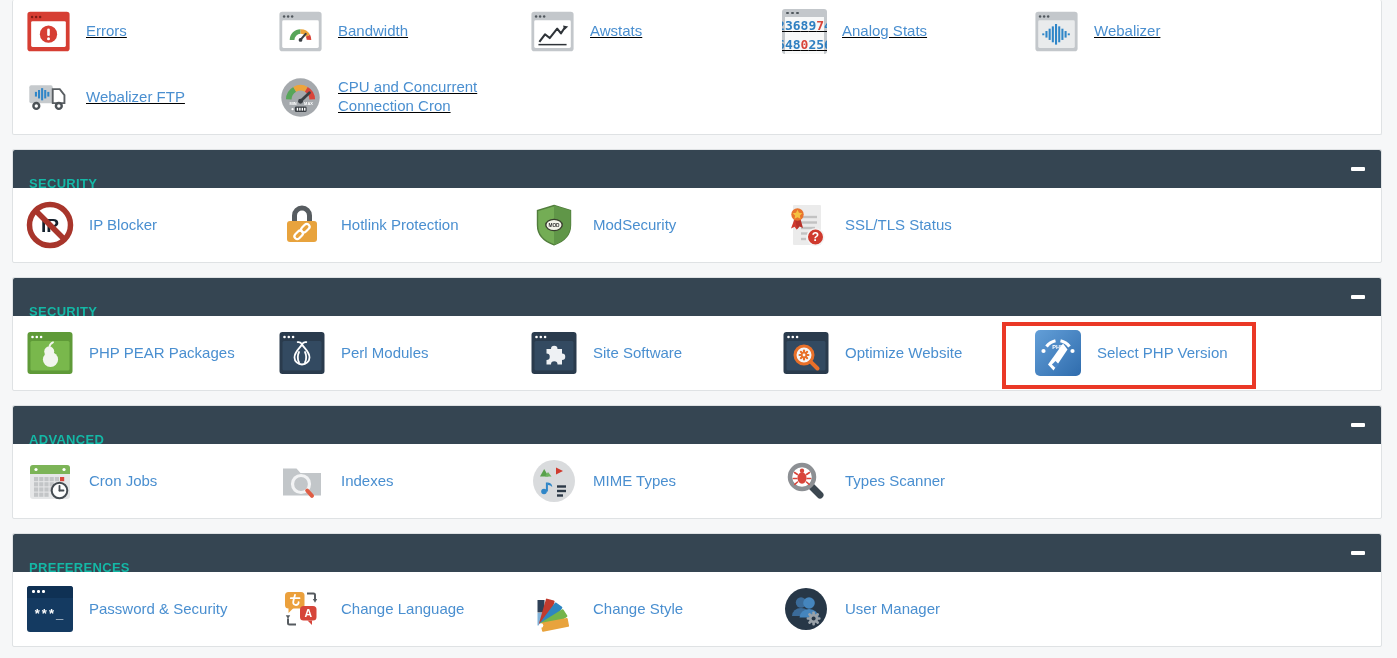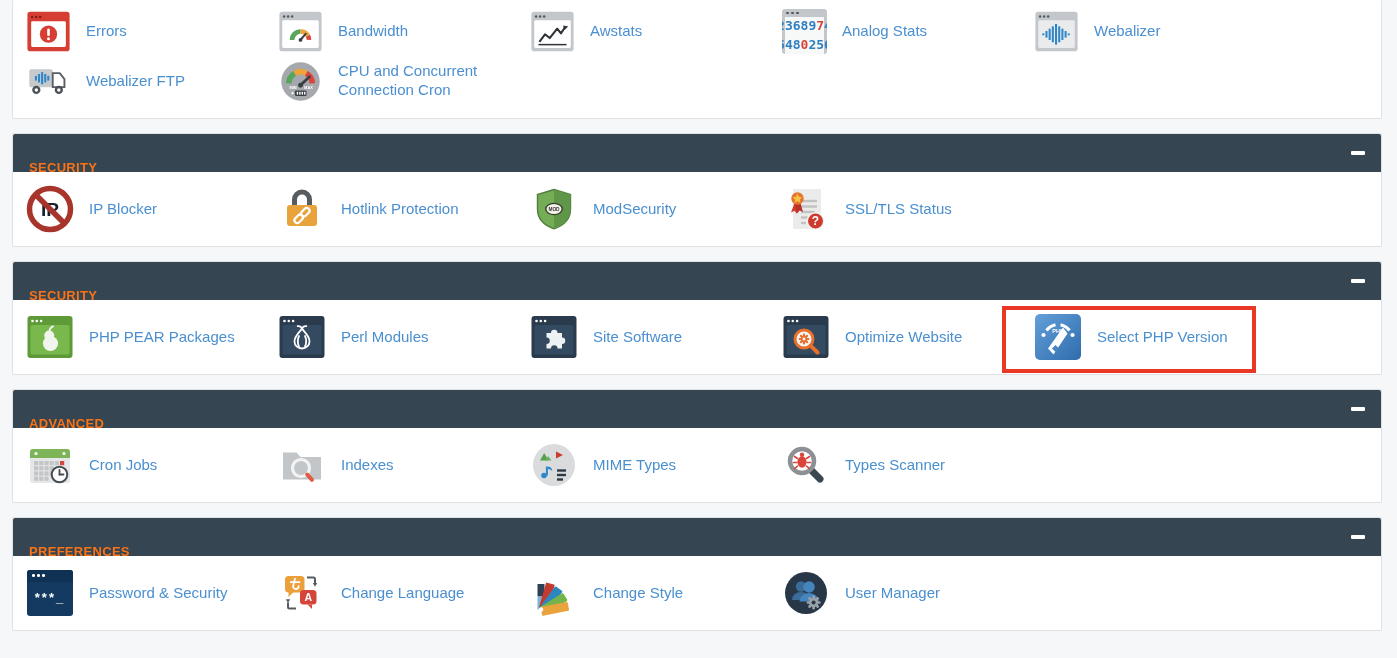--- a/index.html
+++ b/index.html
@@ -19,21 +19,21 @@
   .panel-head {
     background: #354552;
     height: 38px;
     display: flex;
     align-items: center;
     padding: 0 16px;
     position: relative;
     border-radius: 2px 2px 0 0;
   }
   .panel-title {
-    color: #f97316;
+    color: #14b8a6;
     font-size: 13px;
     font-weight: 700;
     letter-spacing: .3px;
     margin-top: 28px;
   }
   .collapse-btn {
     position: absolute;
     right: 16px;
     top: 17px;
     width: 14px;
@@ -41,21 +41,21 @@
     background: #fff;
     border-radius: 1px;
     cursor: pointer;
   }
   .panel-body {
     display: grid;
     grid-template-columns: repeat(5, 252px);
     justify-content: start;
     padding: 13px;
   }
-  .panel-body.stats { padding: 8px 13px 14px; row-gap: 4px; }
+  .panel-body.stats { padding: 8px 13px 14px; row-gap: 20px; text-decoration: underline; }
   .item {
     display: flex;
     align-items: center;
     gap: 15px;
     height: 48px;
     cursor: pointer;
   }
   .stats .item { height: 46px; }
   .item-label {
     color: #4a8fd0;

